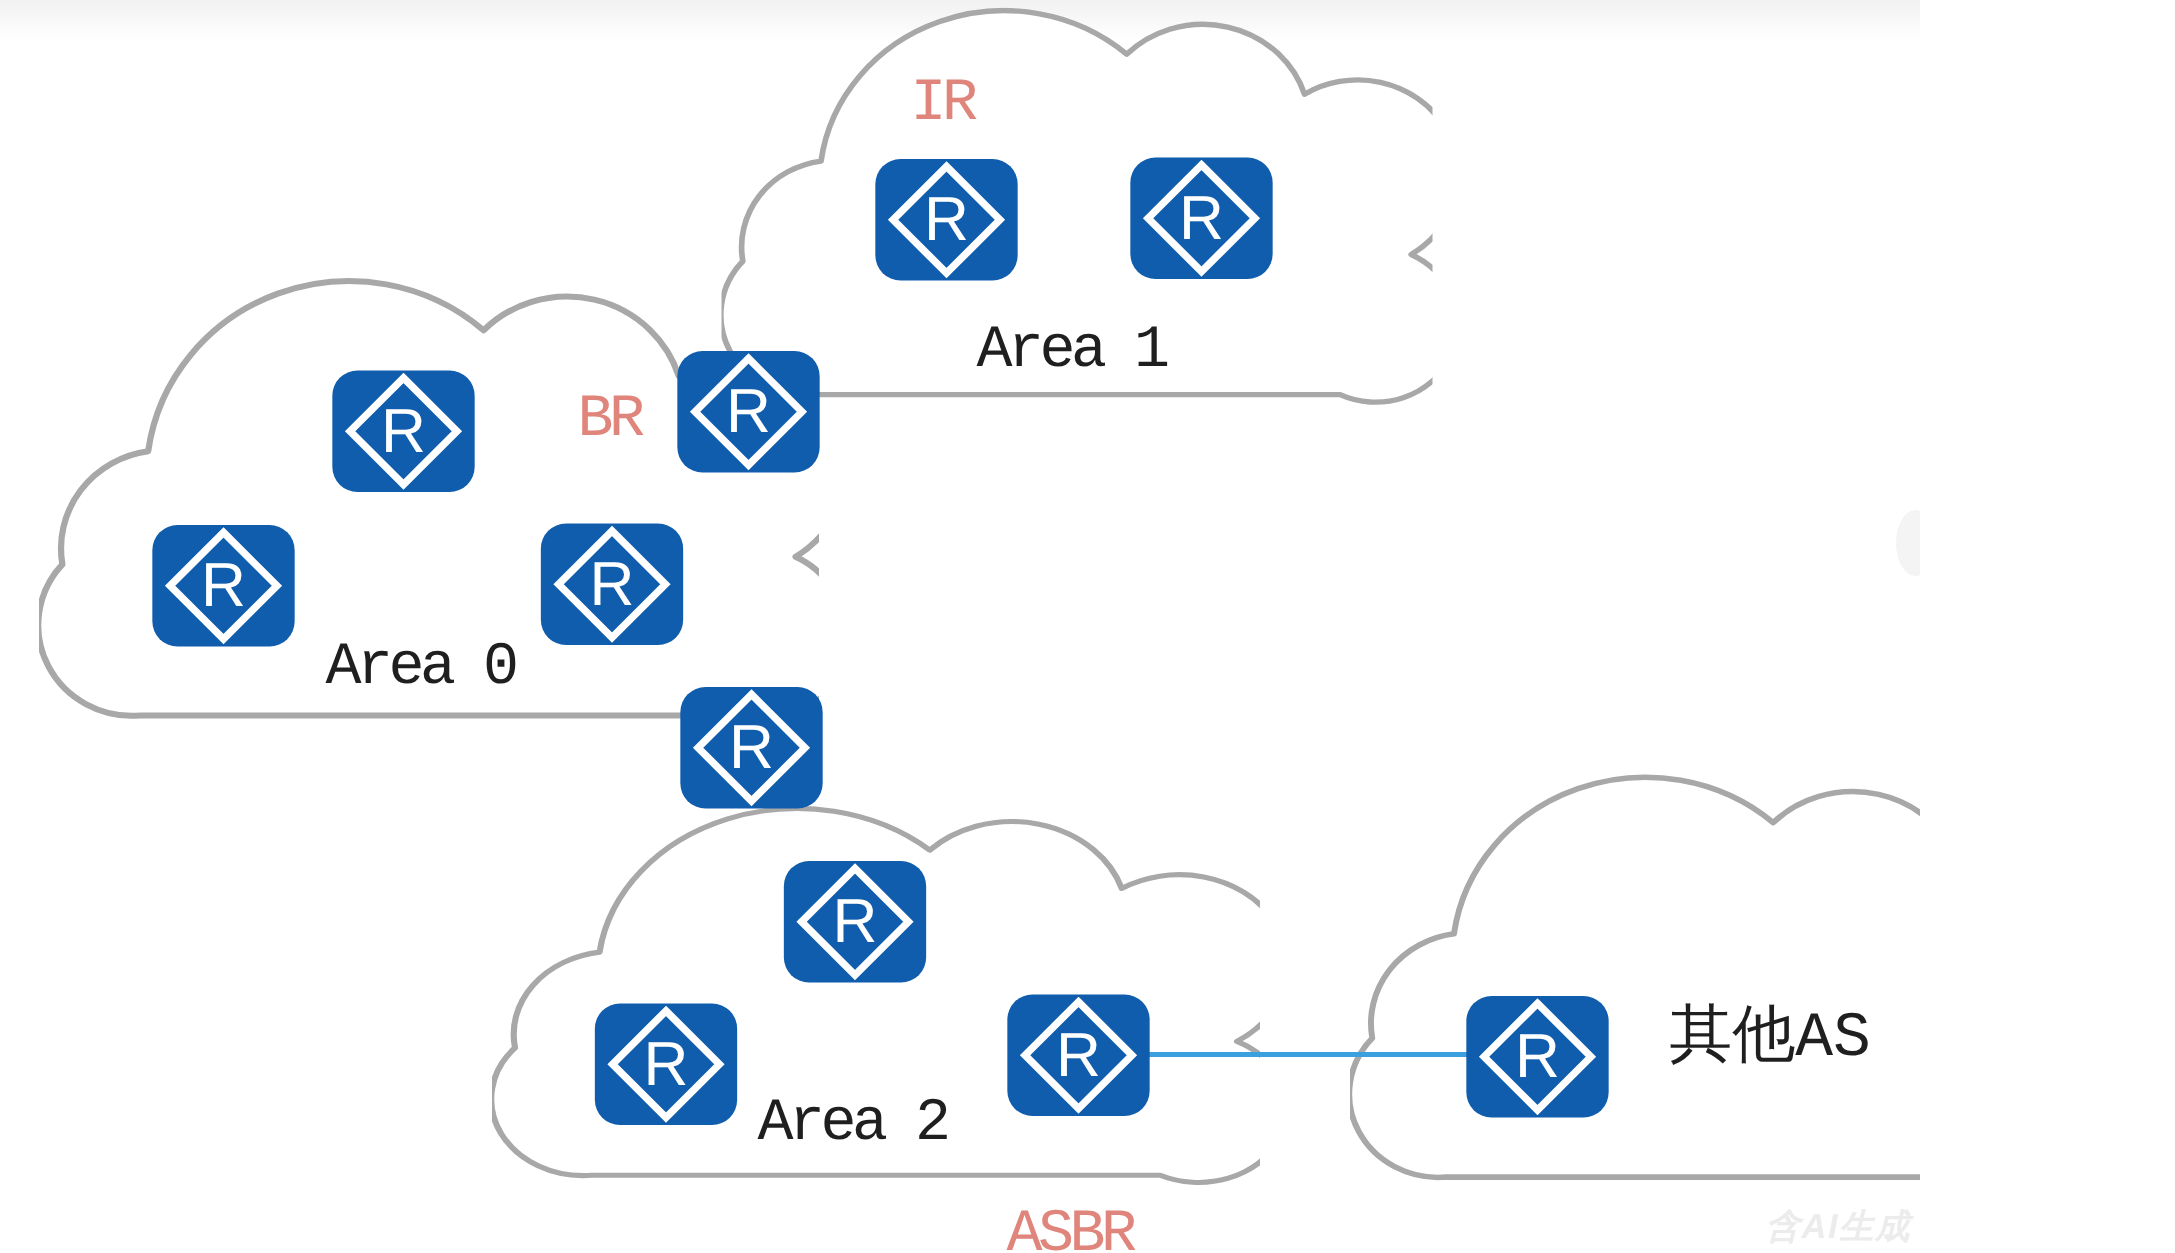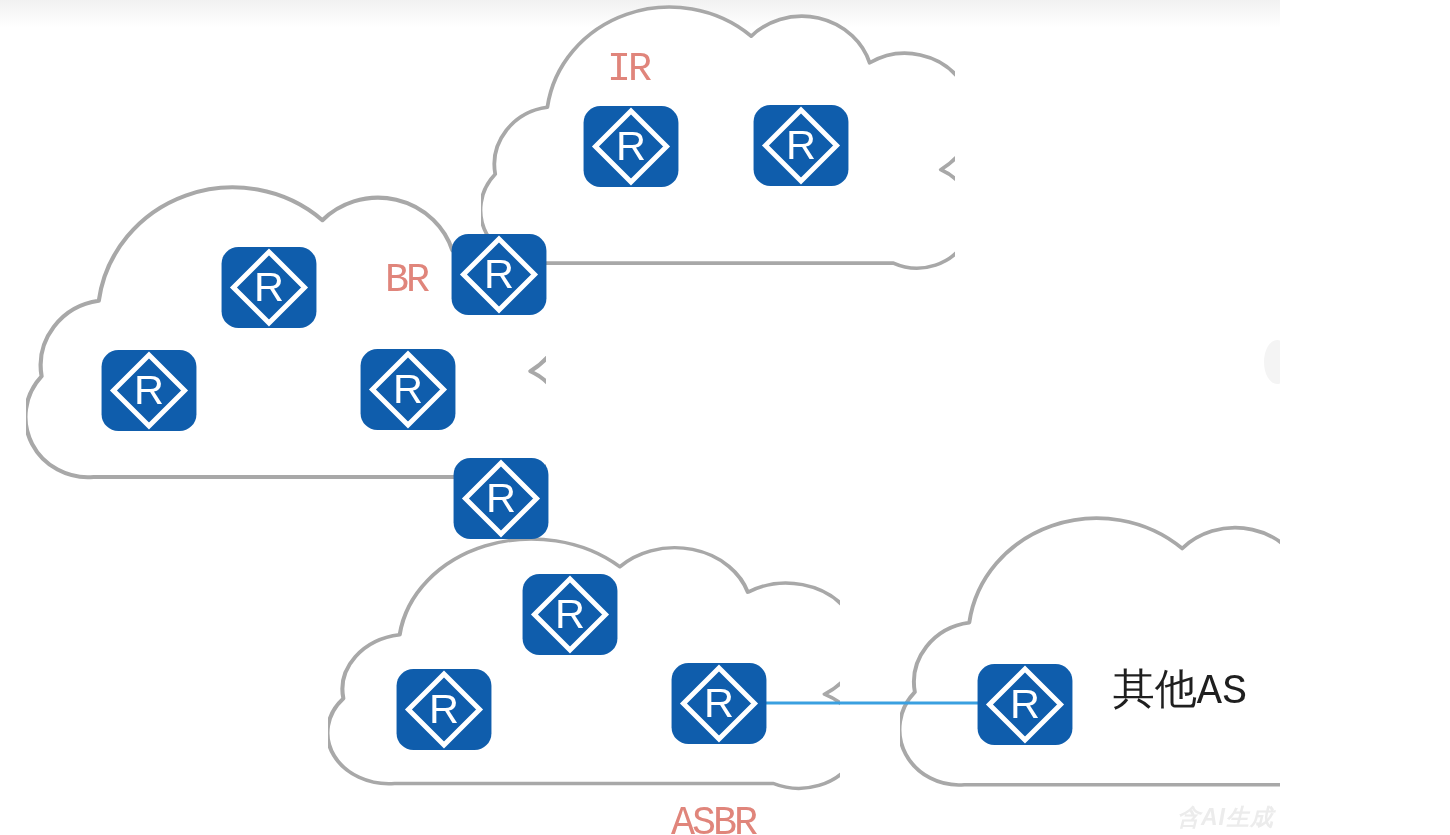--- a/index.html
+++ b/index.html
@@ -96,19 +96,22 @@
       <use href="#router" x="358" y="347" width="100" height="85"></use>
       <use href="#router" x="451" y="456" width="100" height="85"></use>
       <use href="#router" x="520" y="572" width="100" height="85"></use>
       <use href="#router" x="394" y="667" width="100" height="85"></use>
       <use href="#router" x="669" y="661" width="100" height="85"></use>
       <use href="#router" x="975" y="662" width="100" height="85"></use>
     </g>
   </svg>
 
   <div class="lbl role" style="left:628px; top:70px;">IR</div>
+  <div class="lbl" style="left:714px; top:235px;">Area 1</div>
   <div class="lbl role" style="left:378px; top:281px;margin-left:28px;">BR</div>
+  <div class="lbl" style="left:280px; top:446px;">Area 0</div>
+  <div class="lbl" style="left:568px; top:750px;">Area 2</div>
   <div class="lbl role" style="left:713px; top:824px;">ASBR</div>
   <div class="lbl cjk" style="left:1180px; top:692px;">其他AS</div>
 
   <div class="watermark">含AI生成</div>
   <div class="edge-artifact"></div>
 </div>
 
 </body></html>

